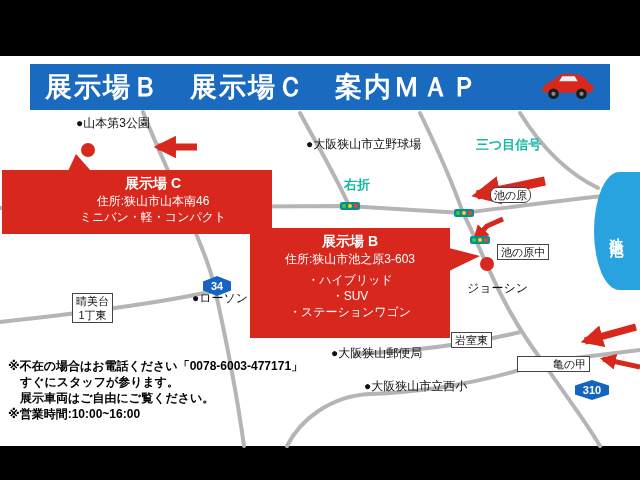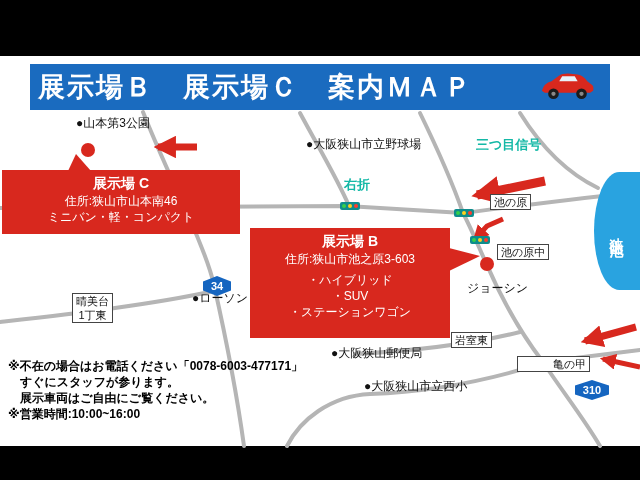--- a/index.html
+++ b/index.html
@@ -2,21 +2,21 @@
 <html><head>
 <meta charset="utf-8">
 <style>
   html,body{margin:0;padding:0;background:#000;}
   .stage{position:relative;width:640px;height:480px;background:#000;overflow:hidden;
          font-family:"Liberation Sans","DejaVu Sans",sans-serif;}
   .content{position:absolute;left:0;top:56px;width:640px;height:390px;background:#fff;}
   .map-svg{position:absolute;left:0;top:0;width:640px;height:480px;z-index:1;pointer-events:none;}
   .hdr{position:absolute;left:30px;top:64px;width:580px;height:46px;background:#1a6bbf;color:#fff;
        display:flex;align-items:center;z-index:5;}
-  .hdr .ttl{font-size:27px;font-weight:bold;letter-spacing:2px;margin-left:8px;white-space:nowrap;}
+  .hdr .ttl{font-size:27px;font-weight:bold;letter-spacing:2px;margin-left:15px;white-space:nowrap;}
   .hdr .car{position:absolute;right:14px;top:6px;width:58px;height:34px;}
   .lake{position:absolute;left:594px;top:172px;width:46px;height:118px;background:#29a3e0;
         border-radius:55% 0 0 55% / 50% 0 0 50%;z-index:2;display:flex;align-items:center;justify-content:center;}
   .lake span{writing-mode:vertical-rl;color:#fff;font-weight:bold;font-size:14px;letter-spacing:3px;}
   .lbl{position:absolute;font-size:12px;color:#111;white-space:nowrap;z-index:3;}
   .red-lbl{position:absolute;color:#14b8a6;font-weight:bold;font-size:13px;white-space:nowrap;z-index:3;}
   .sign{position:absolute;background:#fff;border:1px solid #444;font-size:11px;padding:0 3px;
         line-height:14px;z-index:3;white-space:nowrap;color:#111;text-align:center;}
   .shield{position:absolute;background:#1565c0;color:#fff;font-weight:bold;font-size:11px;
           display:flex;align-items:center;justify-content:center;z-index:3;
@@ -106,36 +106,36 @@
   <div class="tl" style="left:470px;top:236px;">
       <i class="g"></i>
       <i class="y"></i>
       <i class="r"></i>
     </div>
 
   <div class="lbl" style="left:76px;top:115px;">●山本第3公園</div>
   <div class="lbl" style="left:306px;top:136px;">●大阪狭山市立野球場</div>
   <div class="red-lbl" style="left:476px;top:136px;">三つ目信号</div>
   <div class="red-lbl" style="left:344px;top:176px;">右折</div>
-  <div class="sign" style="left:490px;top:194px;">池の原</div>
+  <div class="sign" style="left:490px;top:187px;border-radius:7px;">池の原</div>
   <div class="sign" style="left:497px;top:244px;">池の原中</div>
   <div class="lbl" style="left:467px;top:280px;">ジョーシン</div>
   <div class="sign" style="left:451px;top:332px;">岩室東</div>
   <div class="sign" style="left:517px;top:356px;padding-left:35px;">亀の甲</div>
   <div class="sign" style="left:72px;top:293px;">
     <div>晴美台</div>
     <div>1丁東</div>
   </div>
   <div class="lbl" style="left:192px;top:290px;">●ローソン</div>
   <div class="lbl" style="left:331px;top:345px;">●大阪狭山郵便局</div>
   <div class="lbl" style="left:364px;top:378px;">●大阪狭山市立西小</div>
   <div class="shield" style="left:203px;top:276px;width:28px;height:20px;">34</div>
   <div class="shield" style="left:575px;top:380px;width:34px;height:20px;">310</div>
 
-  <div class="callout" style="left:2px;top:170px;width:238px;height:60px;">
+  <div class="callout" style="left:2px;top:170px;width:238px;height:60px;padding-left:32px;">
     <div class="tri-c"></div>
     <div class="t">展示場 C</div>
     <div class="a">住所:狭山市山本南46</div>
     <div class="v">ミニバン・軽・コンパクト</div>
   </div>
 
   <div class="callout" style="left:250px;top:228px;width:200px;height:106px;">
     <div class="tri-b"></div>
     <div class="t">展示場 B</div>
     <div class="a">住所:狭山市池之原3-603</div>

